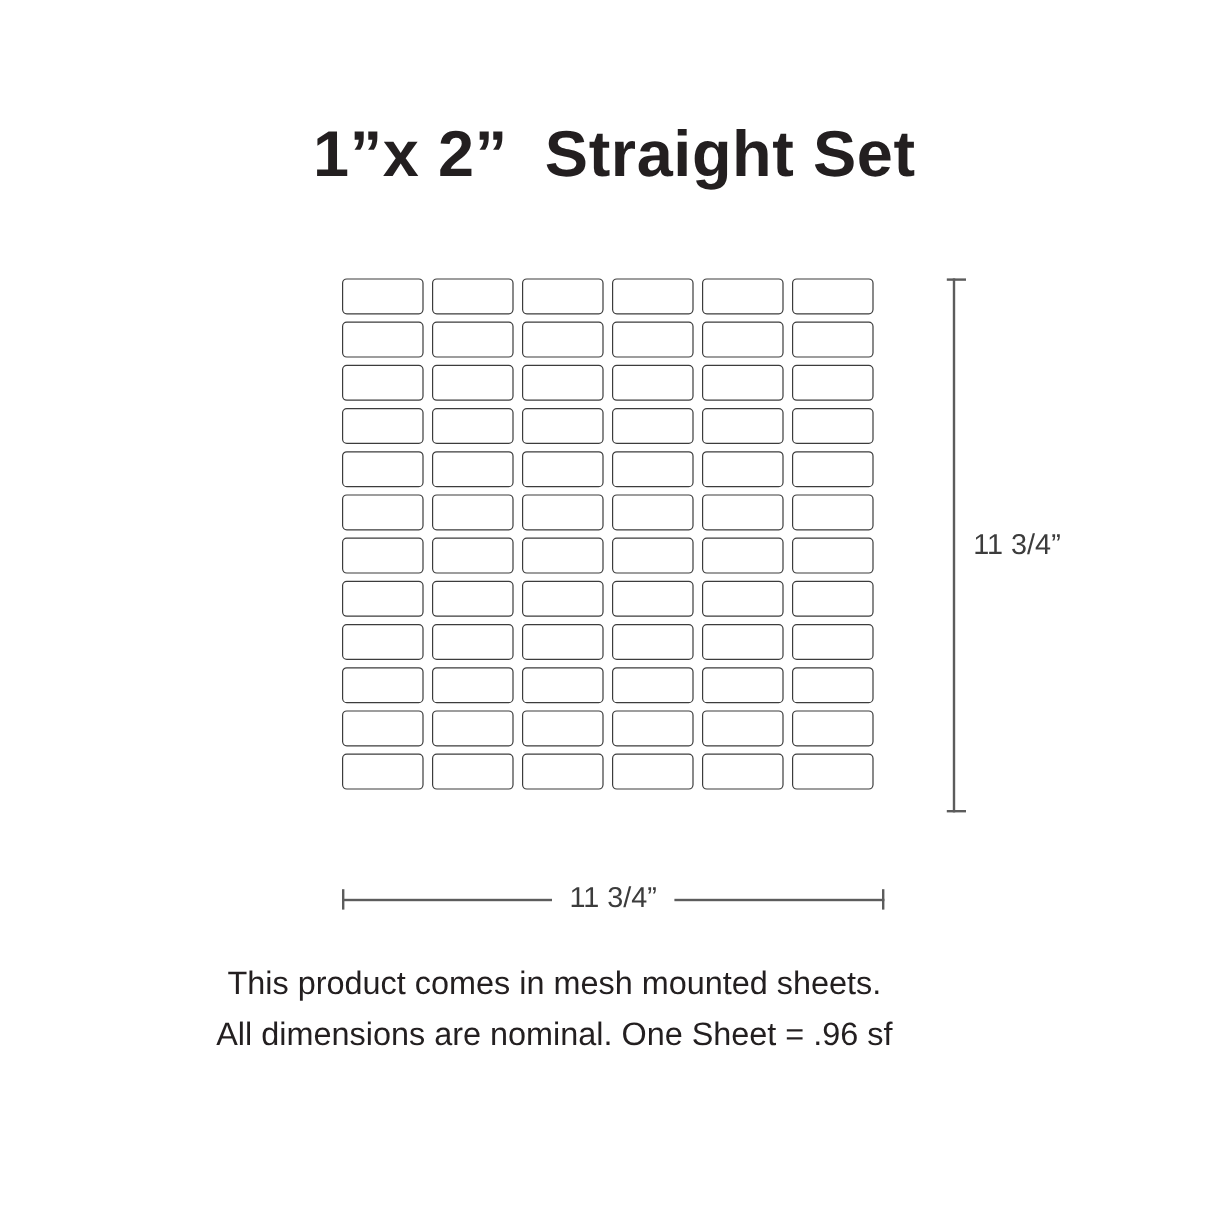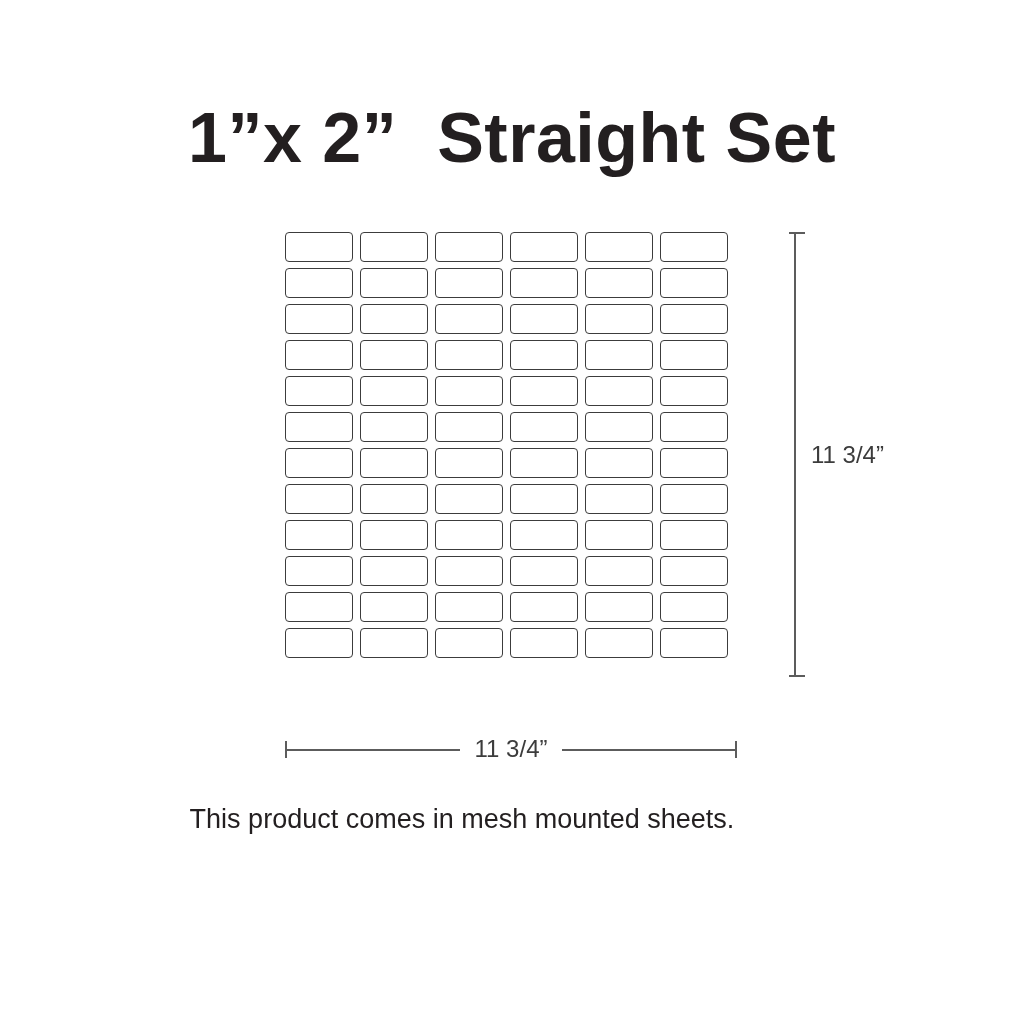--- a/index.html
+++ b/index.html
@@ -21,21 +21,21 @@
     inset: 0;
   }
 
   
   .title {
     position: absolute;
     top: 98px;
     left: 0;
     width: 1024px;
     text-align: center;
-    font-size: 70px;
+    font-size: 54px;
     font-weight: bold;
     letter-spacing: 0.5px;
     color: #231f20;
     white-space: pre;
   }
 
   
   .grid-wrap {
     position: absolute;
     left: 285px;
@@ -262,15 +262,16 @@
   <div class="dim-horiz">
     <div class="cap left"></div>
     <div class="line-left"></div>
     <div class="label">11 3/4”</div>
     <div class="line-right"></div>
     <div class="cap right"></div>
   </div>
 
   <div class="notes">
     <div class="note-line">This product comes in mesh mounted sheets.</div>
+    <div class="note-line">All dimensions are nominal. One Sheet = .96 sf</div>
   </div>
 
 </div>
 
 </body></html>

